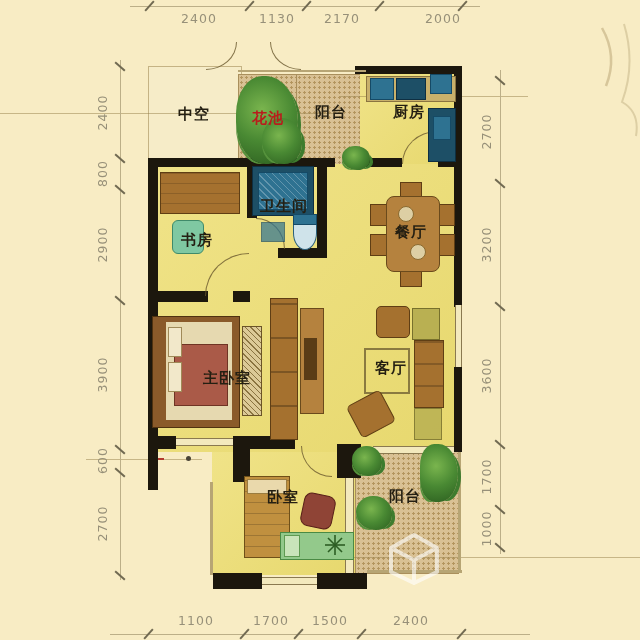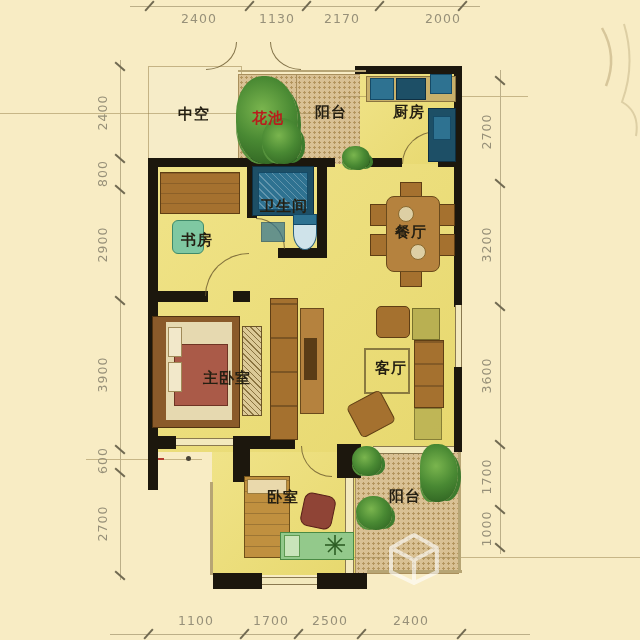--- a/index.html
+++ b/index.html
@@ -220,21 +220,21 @@
   <div class="abs tkv" style="left:499px;top:503px"></div>
   <div class="abs tkv" style="left:499px;top:541px"></div>
 
   <div class="abs dim" style="left:169px;top:11px">2400</div>
   <div class="abs dim" style="left:247px;top:11px">1130</div>
   <div class="abs dim" style="left:312px;top:11px">2170</div>
   <div class="abs dim" style="left:413px;top:11px">2000</div>
 
   <div class="abs dim" style="left:166px;top:613px">1100</div>
   <div class="abs dim" style="left:241px;top:613px">1700</div>
-  <div class="abs dim" style="left:300px;top:613px">2500</div>
+  <div class="abs dim" style="left:300px;top:613px">1500</div>
   <div class="abs dim" style="left:381px;top:613px">2400</div>
 
   <div class="abs dimv" style="left:72px;top:105px">2400</div>
   <div class="abs dimv" style="left:72px;top:166px">800</div>
   <div class="abs dimv" style="left:72px;top:237px">2900</div>
   <div class="abs dimv" style="left:72px;top:367px">3900</div>
   <div class="abs dimv" style="left:72px;top:453px">600</div>
   <div class="abs dimv" style="left:72px;top:516px">2700</div>
 
   <div class="abs dimv" style="left:456px;top:124px">2700</div>

